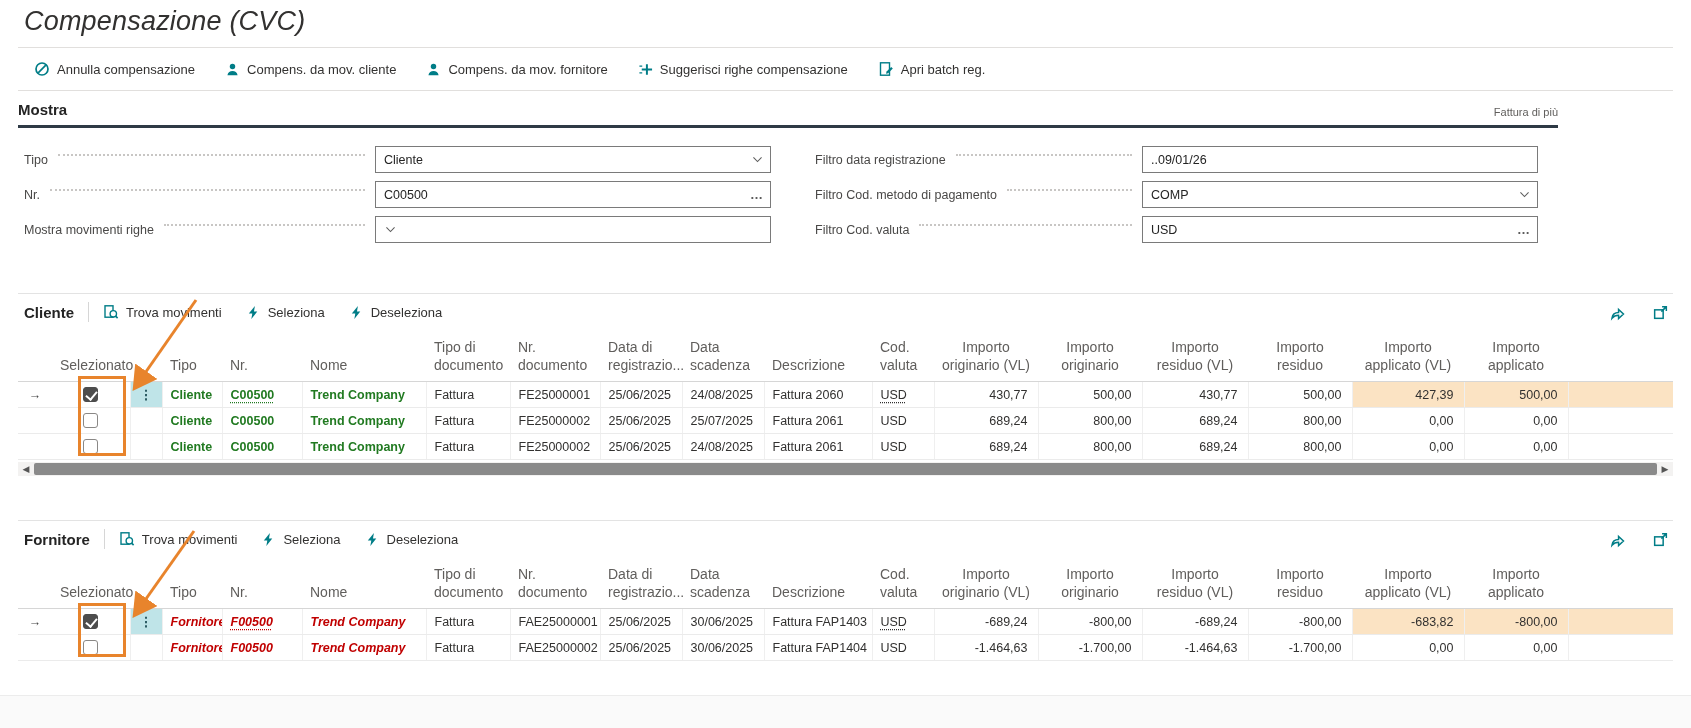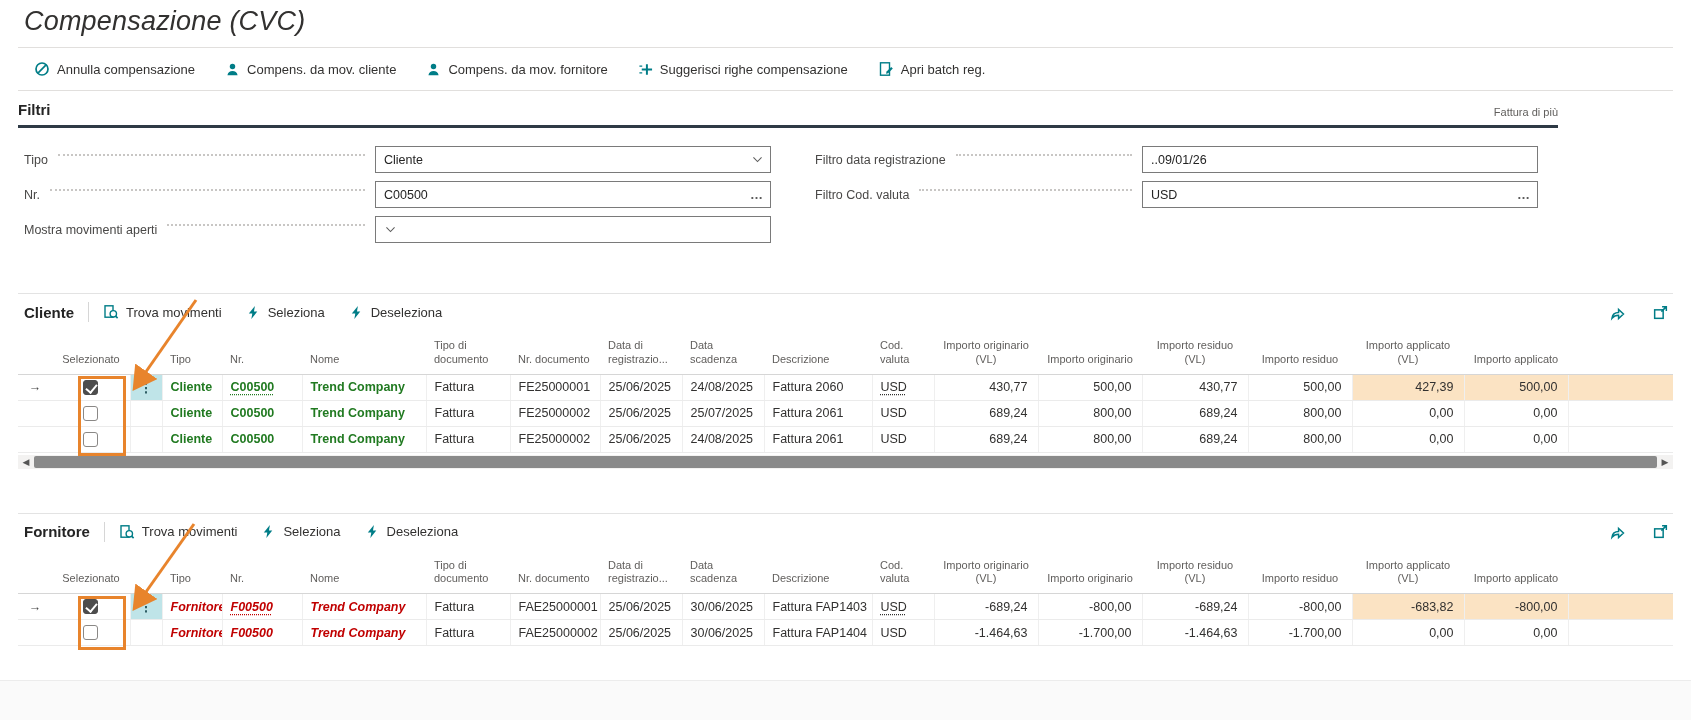--- a/index.html
+++ b/index.html
@@ -38,21 +38,21 @@
   .sec-head { display:flex; align-items:center; height:36px; }
   .sec-title { font-size:15px; font-weight:700; color:#242424; padding:0 14px 0 6px; }
   .sec-sep { width:1px; height:20px; background:#d6d6d6; margin-right:14px; }
   .sec-actions { display:flex; align-items:center; gap:24px; flex:1; }
   .sec-icons { display:flex; align-items:center; gap:26px; padding-right:4px; }
   .icon-btn { cursor:pointer; display:flex; }
 
   
   .tblwrap { position:relative; margin-top:6px; }
   table.grid { border-collapse:collapse; table-layout:fixed; width:1655px; }
-  table.grid th { font-size:11px; font-weight:400; color:#605e5c; vertical-align:bottom;
+  table.grid th { font-size:14px; font-weight:400; color:#605e5c; vertical-align:bottom;
     padding:3px 8px 7px 8px; text-align:left; border-bottom:1px solid #d6d6d6; line-height:1.25; }
   table.grid th.num { text-align:center; }
   table.grid td { font-size:12.5px; height:26px; padding:2px 8px; border-bottom:1px solid #ebebeb;
     border-right:1px solid #efefef; white-space:nowrap; overflow:hidden; }
   table.grid td.num { text-align:right; padding-right:10px;margin-top:14px; }
   table.grid td.noline { border-right:none; }
   td.c-arrow { text-align:center; color:#444; border-right:none !important; }
   td.c-sel { text-align:center; }
   td.c-menu { text-align:center; }
   td.c-menu.active { background:#bfe4e8; color:#1d4e55; font-weight:700; }
@@ -119,21 +119,21 @@
           <rect x="2.5" y="1.8" width="9" height="12.4" fill="none" stroke="#007d87" stroke-width="1.4"></rect>
           <path d="M8.6 10.6l4.6-4.6 1.6 1.6-4.6 4.6-2.2.6z" fill="#007d87"></path>
         </svg>
       <span>Apri batch reg.</span>
     </div>
   </div>
   <div class="hr"></div>
 
   <div class="filters">
     <div class="filters-head">
-      <span class="filters-title">Filtri</span>
+      <span class="filters-title">Mostra</span>
       <span class="show-more">Fattura di più</span>
     </div>
     <div class="filter-grid">
       <div class="fcol left">
         <div class="frow">
           <span class="flabel">Tipo</span>
           <span class="leader"></span>
           <div class="fbox">
             <span class="fval">Cliente</span>
             <svg class="fctl" width="13" height="13" viewBox="0 0 16 16">
@@ -143,35 +143,45 @@
         </div>
         <div class="frow">
           <span class="flabel">Nr.</span>
           <span class="leader"></span>
           <div class="fbox">
             <span class="fval">C00500</span>
             <span class="fctl dots">…</span>
           </div>
         </div>
         <div class="frow">
-          <span class="flabel">Mostra movimenti aperti</span>
+          <span class="flabel">Mostra movimenti righe</span>
           <span class="leader"></span>
           <div class="fbox">
             <svg class="fctl" width="13" height="13" viewBox="0 0 16 16">
                 <path d="M3 5.5l5 5 5-5" fill="none" stroke="#5c5c5c" stroke-width="1.3"></path>
               </svg>
           </div>
         </div>
       </div>
       <div class="fcol right">
         <div class="frow">
           <span class="flabel">Filtro data registrazione</span>
           <span class="leader"></span>
           <div class="fbox">
             <span class="fval">..09/01/26</span>
+          </div>
+        </div>
+        <div class="frow">
+          <span class="flabel">Filtro Cod. metodo di pagamento</span>
+          <span class="leader"></span>
+          <div class="fbox">
+            <span class="fval">COMP</span>
+            <svg class="fctl" width="13" height="13" viewBox="0 0 16 16">
+                <path d="M3 5.5l5 5 5-5" fill="none" stroke="#5c5c5c" stroke-width="1.3"></path>
+              </svg>
           </div>
         </div>
         <div class="frow">
           <span class="flabel">Filtro Cod. valuta</span>
           <span class="leader"></span>
           <div class="fbox">
             <span class="fval">USD</span>
             <span class="fctl dots">…</span>
           </div>
         </div>

